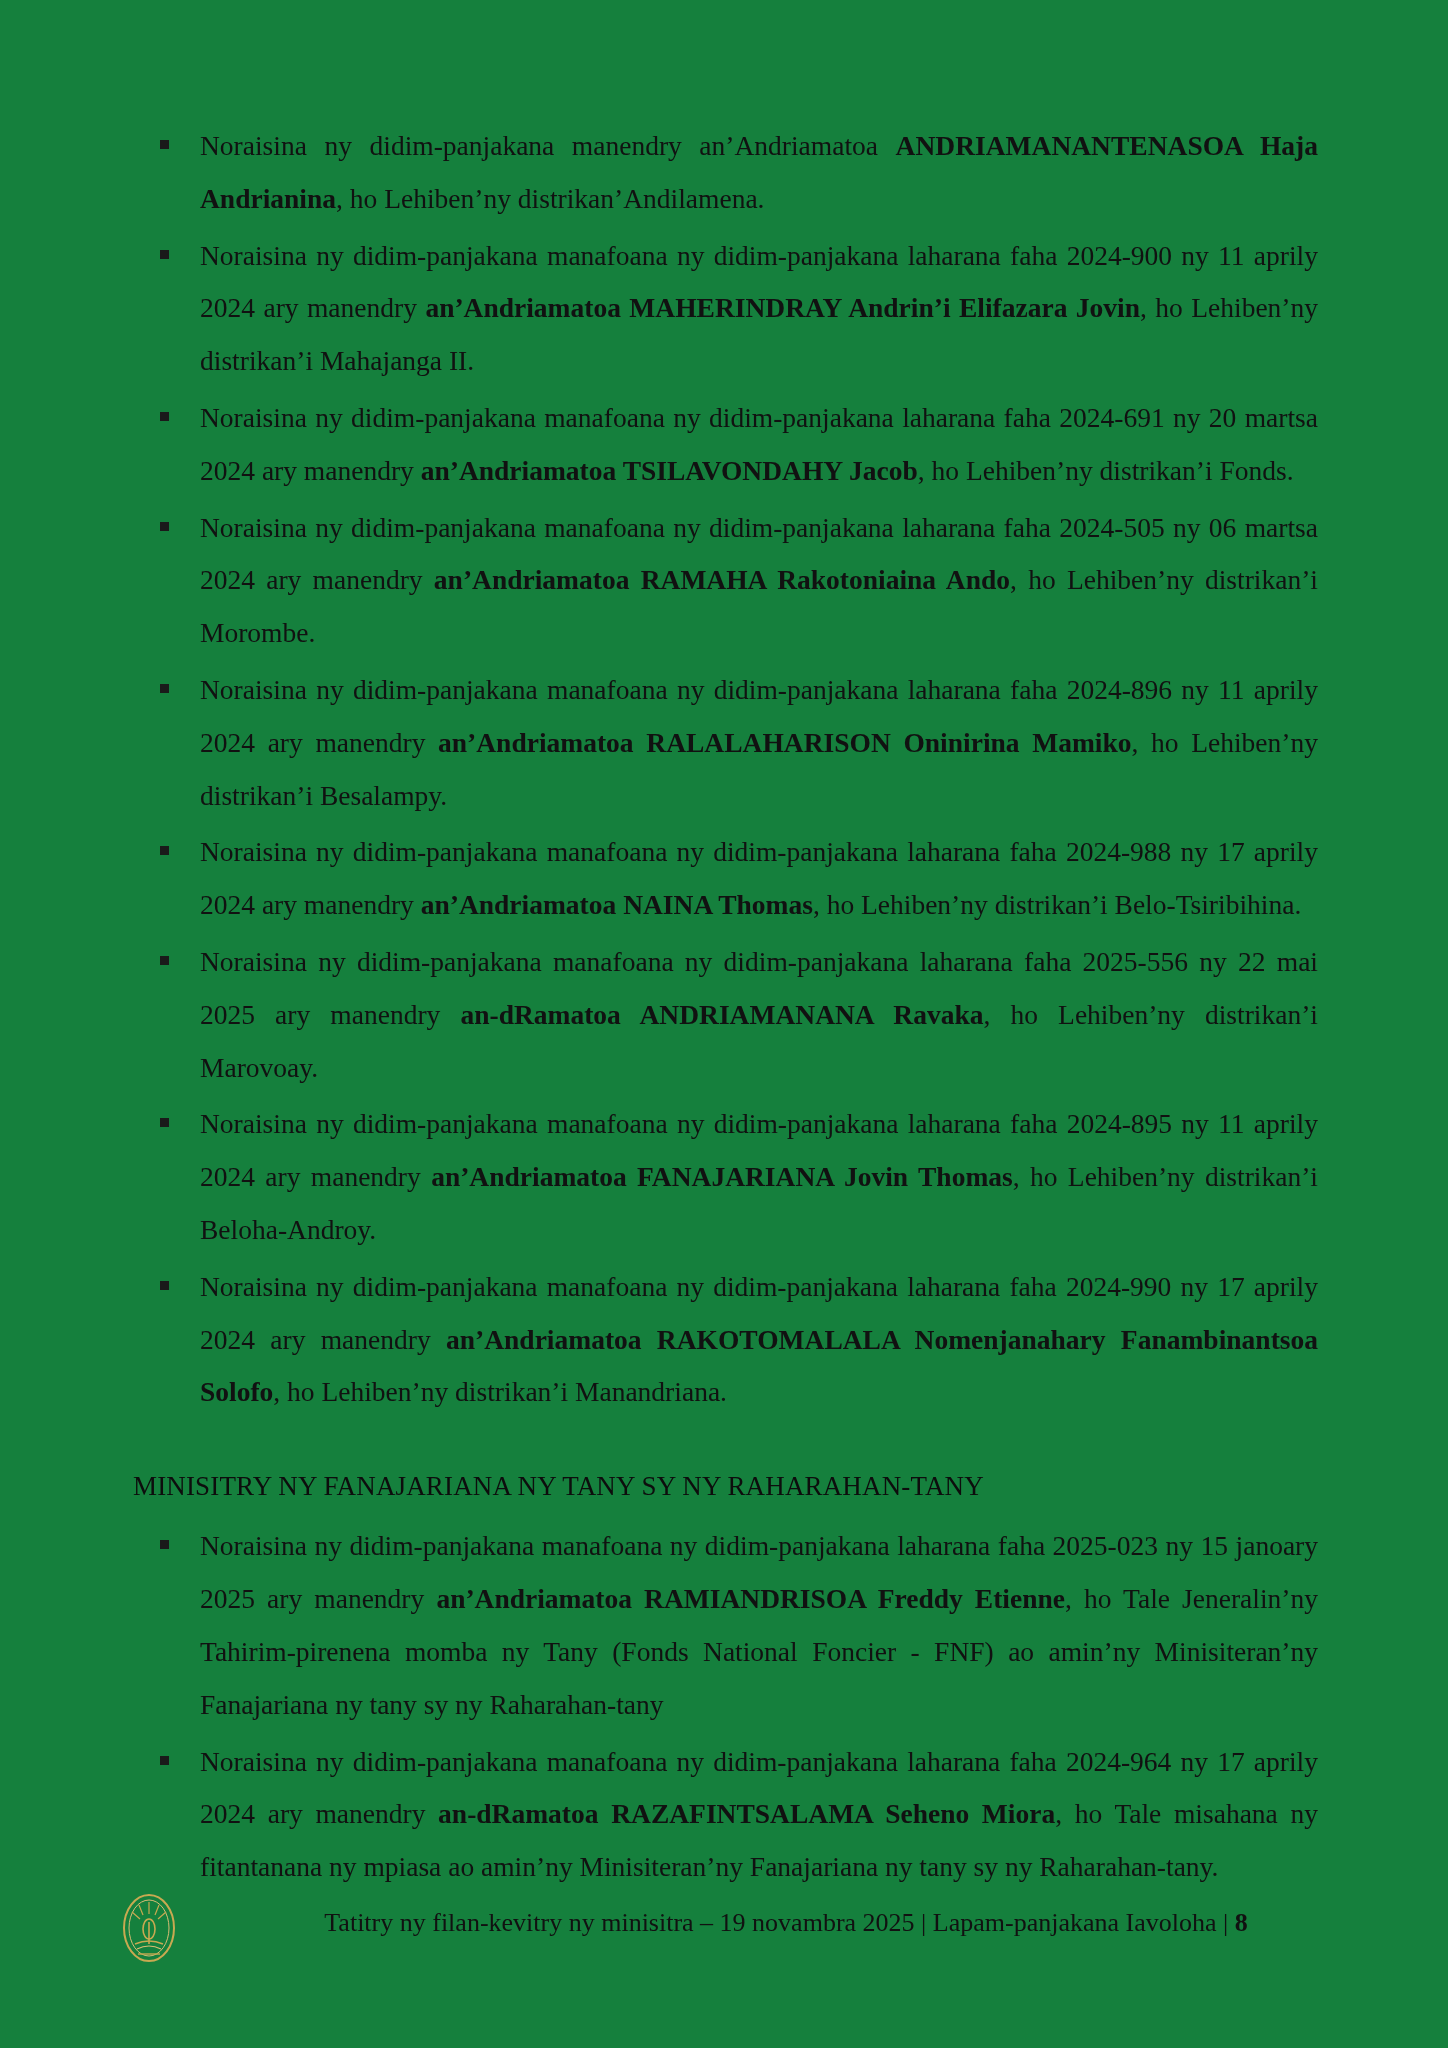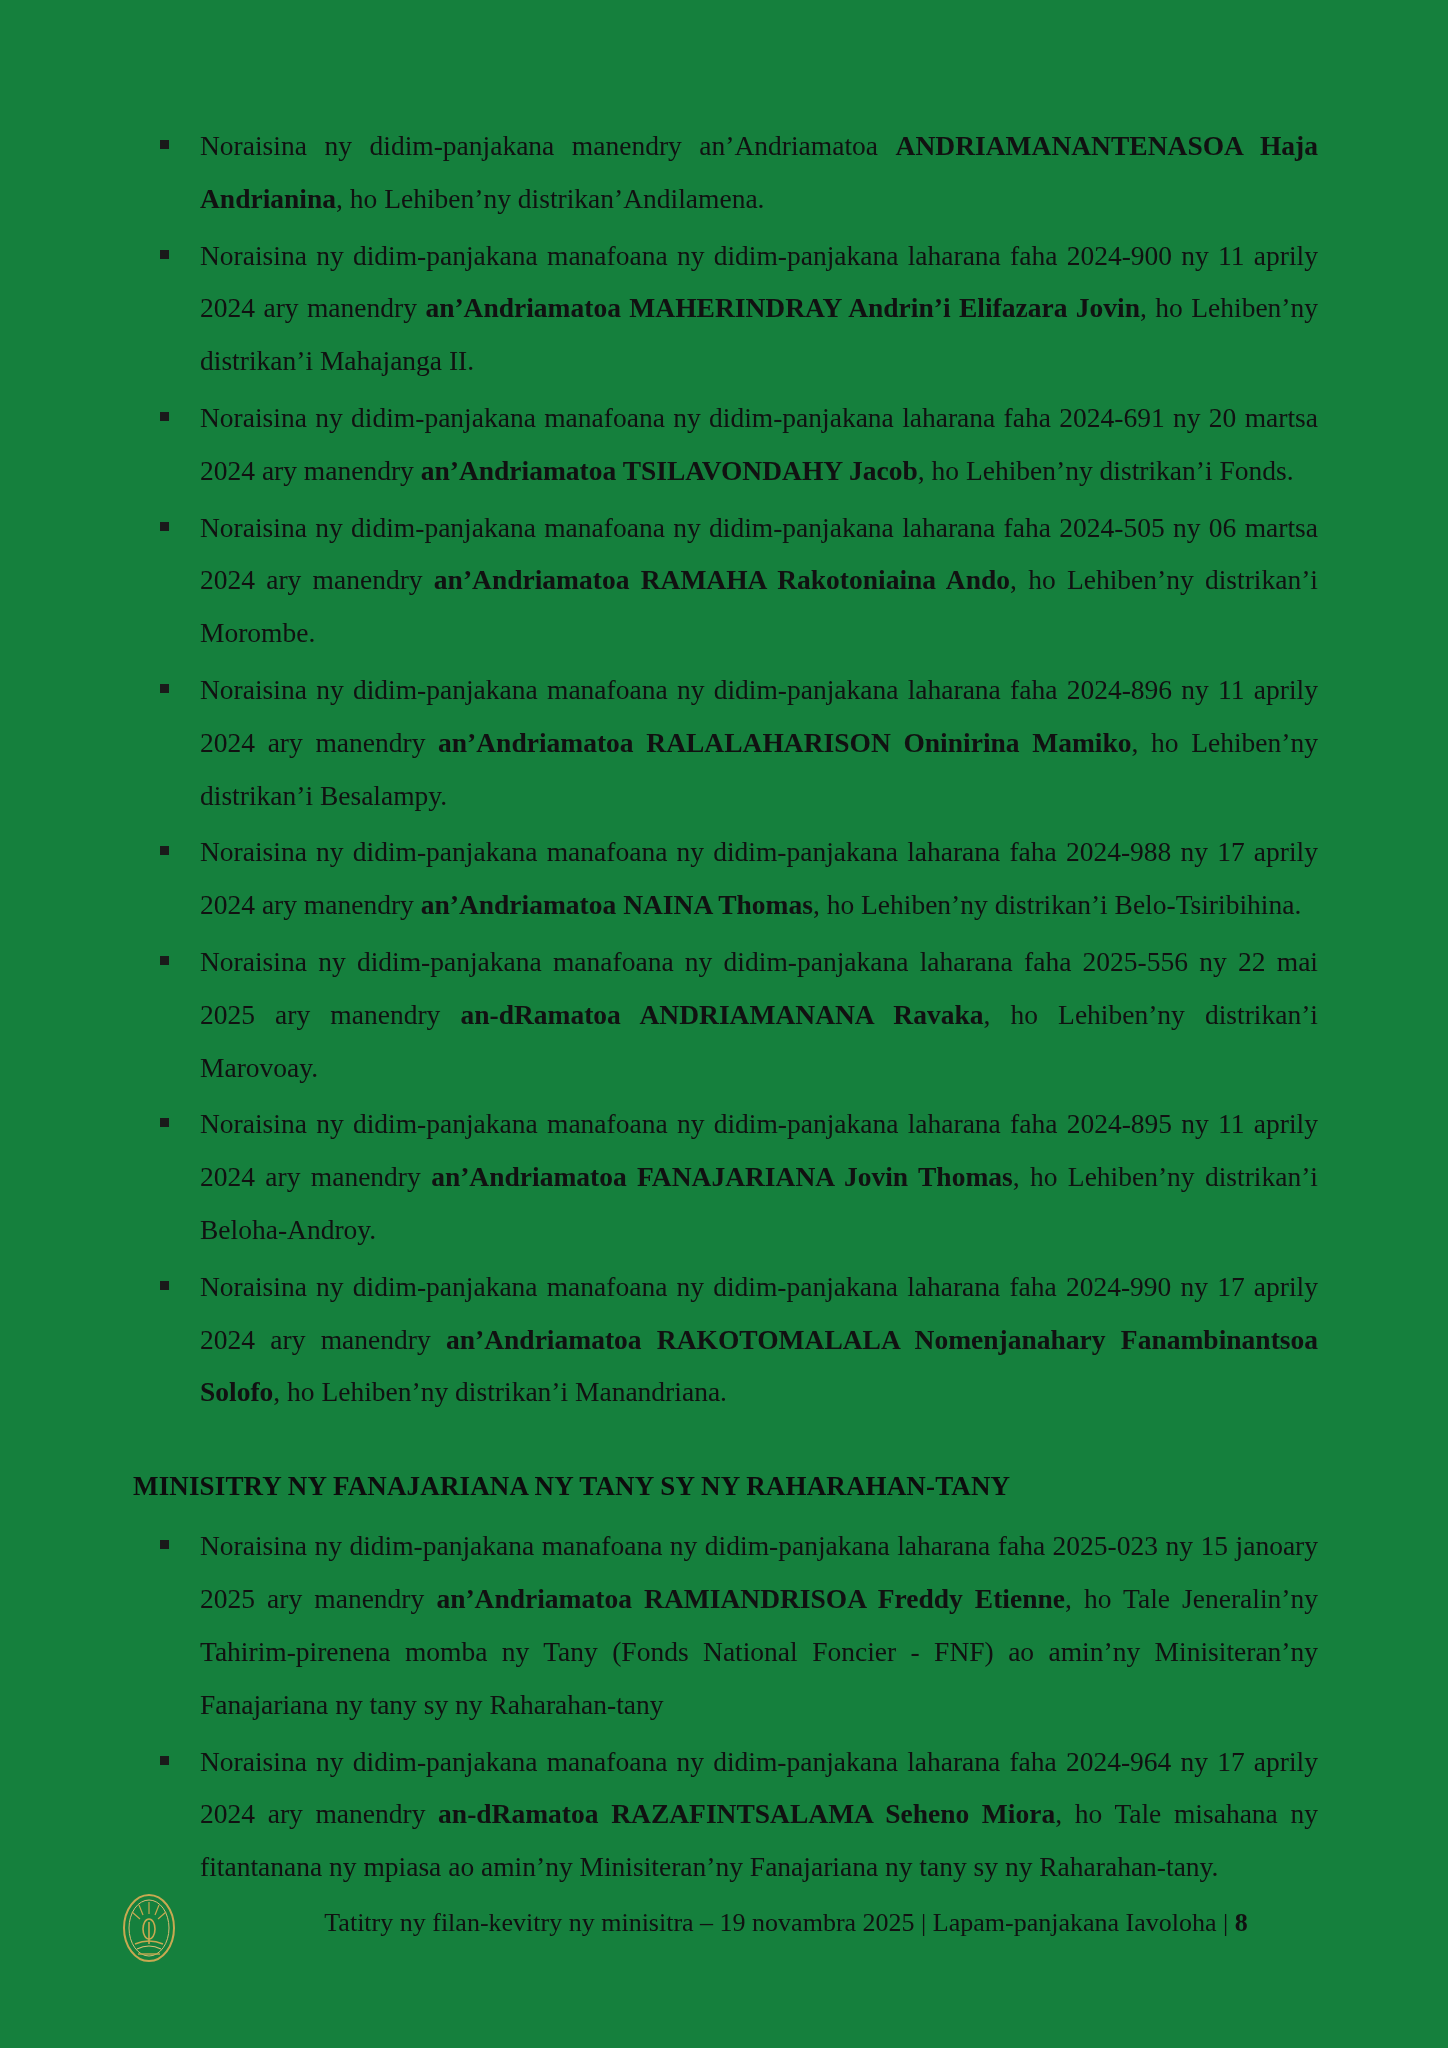--- a/index.html
+++ b/index.html
@@ -43,21 +43,21 @@
     top: 20px;
     width: 9px;
     height: 9px;
     background: #1a1a1a;
   }
   .b {
     font-weight: bold;
   }
   .section-heading {
     font-size: 27px;
-    font-weight: bold;
+    font-weight: normal;
     line-height: 1.6;
     margin: 46px 0 12px 0;
     letter-spacing: 0.15px;
     color: #0d0d0d;
   }
   .section-block {
     margin-top: 0;
   }
   
   .footer {

